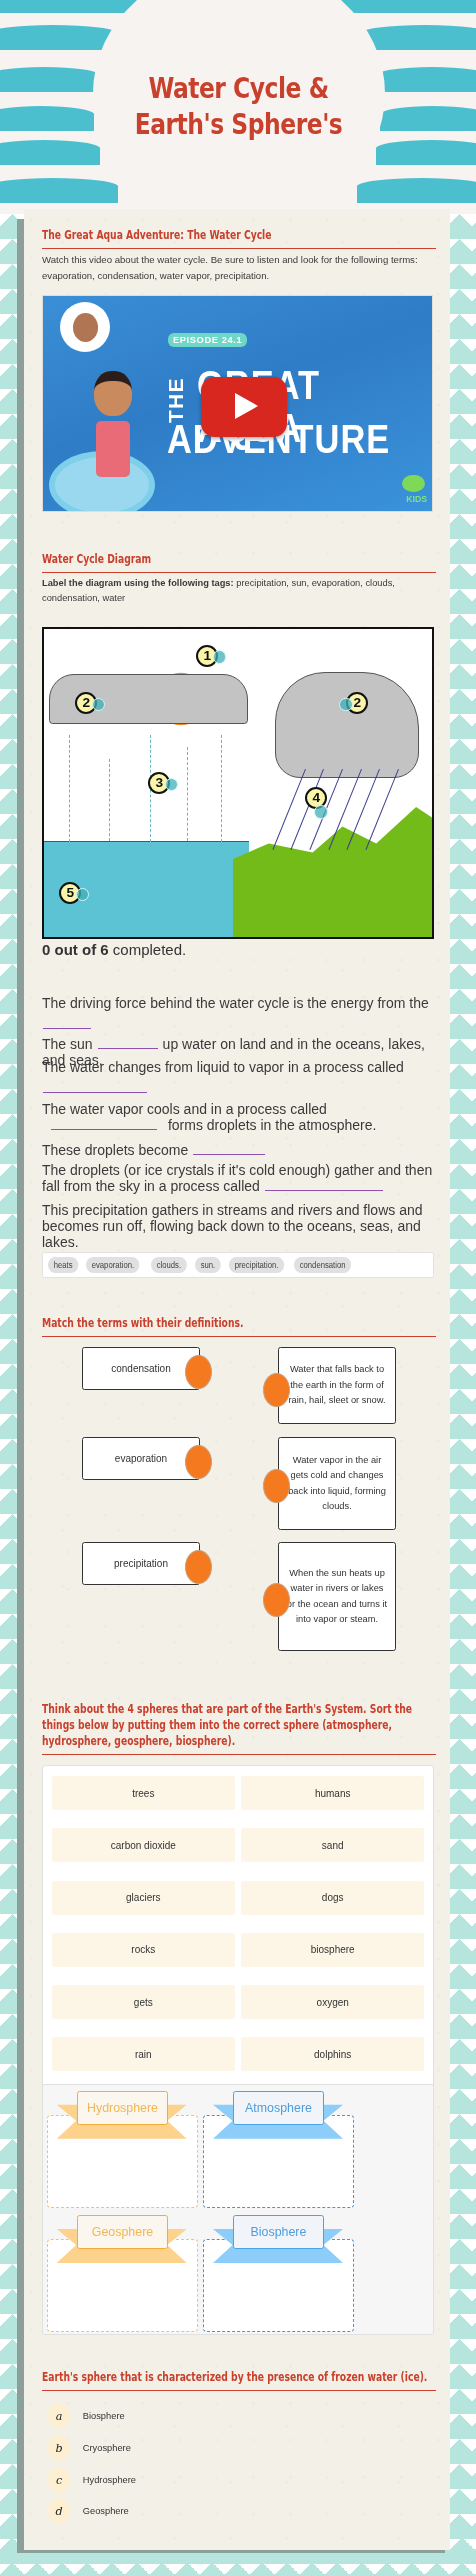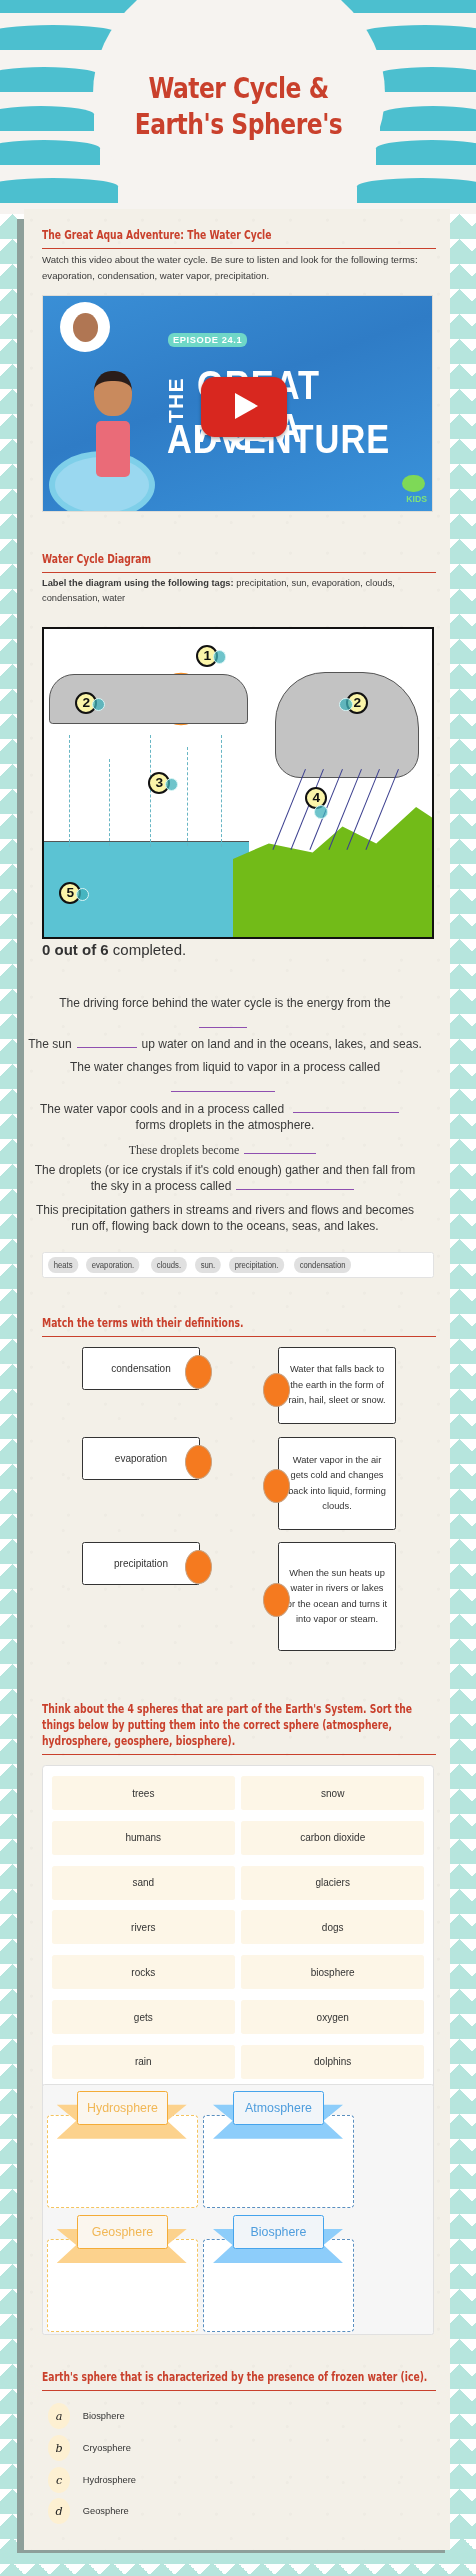--- a/index.html
+++ b/index.html
@@ -141,21 +141,21 @@
   .cloud { position: absolute; background: #c3c3c3; border: 1.2px solid #555; border-radius: 25px 25px 3.7px 3.7px; }
   .sun { position: absolute; left: 117px; top: 50px; width: 40px; height: 40px; border-radius: 50%; background: #ffe51c; box-shadow: 0 0 0 6.2px #f08a24; }
   .sea { position: absolute; left: 0; bottom: 0; width: 205px; height: 96px; background: #5bc3d3; border-top: 1.2px solid #555; }
   .land { position: absolute; right: 0; bottom: 0; width: 199px; height: 130px; background: #72bb18; clip-path: polygon(0 40%, 18% 28%, 40% 35%, 55% 15%, 72% 28%, 92% 0, 100% 8%, 100% 100%, 0 100%); }
   .vapor { position: absolute; width: 1.2px; border-left: 1.2px dashed #68b6c4; }
   .rain { position: absolute; width: 0.6px; background: #3b3f8f; transform: rotate(22deg); transform-origin: top; }
 
   .completed { position: absolute; left: 42px; top: 941px; font-size: 15px; color: #333; }
   .completed b { font-weight: bold; }
 
-  .fill { position: absolute; left: 28px; width: 394px; font-size: 12px; line-height: 16px; color: #3a3a3a; text-align: center; }
+  .fill { position: absolute; left: 42px; width: 394px; font-size: 14px; line-height: 16px; color: #3a3a3a; }
   .blank { display: inline-block; border-bottom: 0.9px solid #8e4fb0; height: 10px; vertical-align: baseline; margin: 0 5px; }
 
   .chips {
     position: absolute; left: 42px; top: 1252px; width: 392px; height: 26px;
     background: #fff; border: 0.6px solid #e2e2e2; border-radius: 2.5px;
     padding: 3.7px 5px; display: flex; gap: 5.6px; align-items: center;
   }
   .chip {
     background: #e0e0e0; border-radius: 10px; padding: 3.1px 6.2px;
     font-size: 8.4px; color: #444; transform: scaleX(0.92); transform-origin: left;
@@ -321,21 +321,21 @@
 </div>
 <div class="fill" style="top:1059px;">
   <span>The water changes from liquid to vapor in a process called</span>
 </div>
 <div class="fill" style="top:1080px;">
   <span class="blank" style="width:104px;margin-left:1.2px;"></span>
 </div>
 <div class="fill" style="top:1101px;">
   <span>The water vapor cools and in a process called</span><span class="blank" style="width:106px;margin:0 11.2px 0 8.7px;"></span><span>forms droplets in the atmosphere.</span>
 </div>
-<div class="fill" style="top:1142px;font-family:Liberation Serif, serif;">
+<div class="fill" style="top:1142px;">
   <span>These droplets become</span><span class="blank" style="width:72px;"></span>
 </div>
 <div class="fill" style="top:1162px;">
   <span>The droplets (or ice crystals if it's cold enough) gather and then fall from the sky in a process called</span><span class="blank" style="width:118px;"></span>
 </div>
 <div class="fill" style="top:1202px;">
   <span>This precipitation gathers in streams and rivers and flows and becomes run off, flowing back down to the oceans, seas, and lakes.</span>
 </div>
 
 <div class="chips">
@@ -379,26 +379,24 @@
   </div>
 <div class="knob" style="left:263px;top:1583px;"></div>
 
 <div class="sect" style="top:1701px;">
   <div class="h2">Think about the 4 spheres that are part of the Earth's System. Sort the things below by putting them into the correct sphere (atmosphere, hydrosphere, geosphere, biosphere).</div>
   <div class="rule"></div>
 </div>
 
 <div class="sort-box">
   <div class="sort-item">trees</div>
-  <div class="sort-item">snow</div>
   <div class="sort-item">humans</div>
   <div class="sort-item">carbon dioxide</div>
   <div class="sort-item">sand</div>
   <div class="sort-item">glaciers</div>
-  <div class="sort-item">rivers</div>
   <div class="sort-item">dogs</div>
   <div class="sort-item">rocks</div>
   <div class="sort-item">biosphere</div>
   <div class="sort-item">gets</div>
   <div class="sort-item">oxygen</div>
   <div class="sort-item">rain</div>
   <div class="sort-item">dolphins</div>
 </div>
 
 <div class="spheres">

